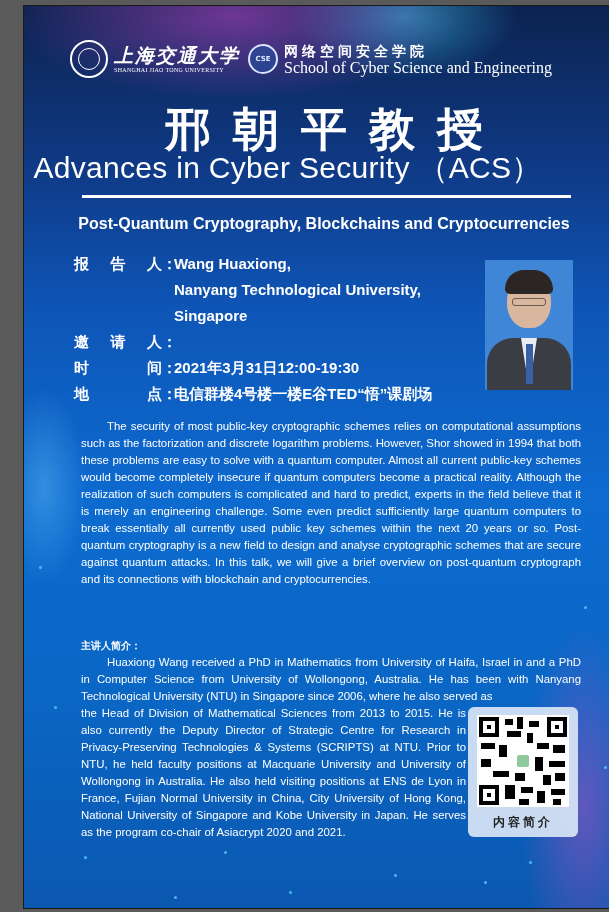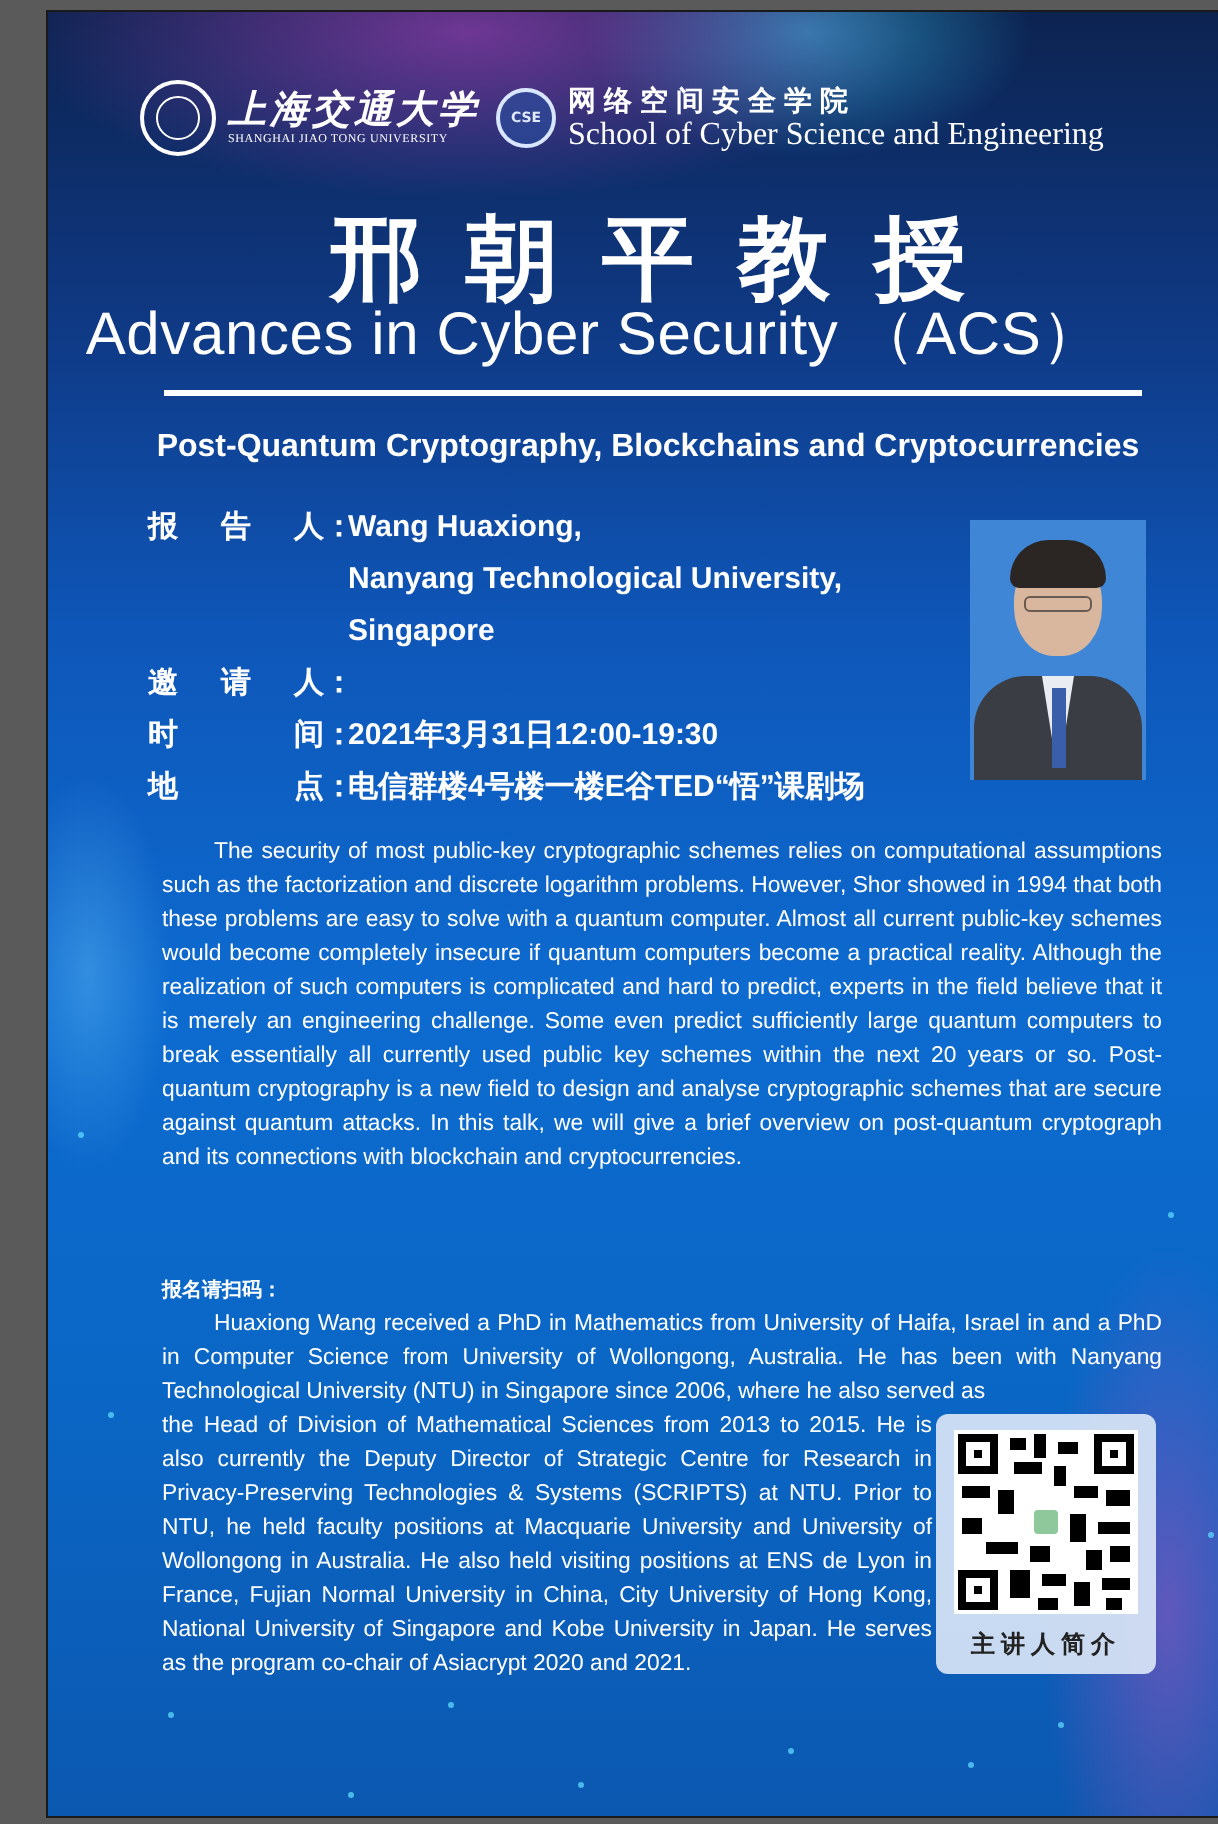--- a/index.html
+++ b/index.html
@@ -35,21 +35,21 @@
   }
   .cse-text { margin-left:6px; display:flex; flex-direction:column; }
   .cse-cn { font-size:14px; font-weight:bold; letter-spacing:4px; line-height:18px;font-family:Liberation Mono, monospace; }
   .cse-en { font-family:"Liberation Serif", serif; font-size:16px; line-height:14px; }
 
   .title-cn {
     position:absolute; left:0; width:600px; top:96px; text-align:center;
     font-size:46px; font-weight:bold; letter-spacing:22px; text-indent:22px; line-height:54px;
   }
   .title-en {
-    position:absolute; left:0; width:527px; top:143px; text-align:right;
+    position:absolute; left:0; width:527px; top:143px; text-align:center;
     font-family:"Liberation Sans", sans-serif; font-size:30px; line-height:38px; letter-spacing:0.3px;
   }
   .title-rule { position:absolute; left:58px; width:489px; top:189px; height:3px; background:#fff; }
   .subtitle {
     position:absolute; left:0; width:600px; top:208px; text-align:center;
     font-family:"Liberation Sans", sans-serif; font-weight:bold; font-size:16px; line-height:20px;
   }
 
   .info { position:absolute; left:50px; top:245px; width:410px; font-family:"Liberation Sans", sans-serif; font-weight:bold; font-size:15px; }
   .info-row { display:flex; line-height:26px; }
@@ -180,21 +180,21 @@
     <div class="head"></div>
     <div class="hair"></div>
     <div class="glasses"></div>
   </div>
 
   <div class="section abstract">
     <div class="section-body">The security of most public-key cryptographic schemes relies on computational assumptions such as the factorization and discrete logarithm problems. However, Shor showed in 1994 that both these problems are easy to solve with a quantum computer. Almost all current public-key schemes would become completely insecure if quantum computers become a practical reality. Although the realization of such computers is complicated and hard to predict, experts in the field believe that it is merely an engineering challenge. Some even predict sufficiently large quantum computers to break essentially all currently used public key schemes within the next 20 years or so. Post-quantum cryptography is a new field to design and analyse cryptographic schemes that are secure against quantum attacks.  In this talk, we will give a brief overview on post-quantum cryptograph and its connections with blockchain and cryptocurrencies.</div>
   </div>
 
   <div class="section bio" style="width:500px">
-    <div class="section-head">报名请扫码：</div>
+    <div class="section-head">主讲人简介：</div>
     <div class="section-body">Huaxiong Wang received a PhD in Mathematics from University of Haifa, Israel in  and a PhD in Computer Science from University of Wollongong, Australia. He has been with Nanyang Technological University (NTU) in Singapore since 2006, where he also served as</div>
     <div class="section-body" style="text-indent:0;width:385px">the Head of Division of Mathematical Sciences from 2013 to 2015. He is also currently the Deputy Director of Strategic Centre for Research in Privacy-Preserving Technologies &amp; Systems (SCRIPTS) at NTU. Prior to NTU, he held faculty positions at Macquarie University and University of Wollongong in Australia. He also held visiting positions at ENS de Lyon in France, Fujian Normal University in China, City University of Hong Kong, National University of Singapore and Kobe University in Japan. He serves as the program co-chair of Asiacrypt 2020 and 2021.</div>
   </div>
 
   <div class="qr-card">
     <div class="qr">
       <div class="qr-finder" style="left:2px;top:2px"></div>
       <div class="qr-finder" style="right:2px;top:2px"></div>
       <div class="qr-finder" style="left:2px;bottom:2px"></div>
       <div class="qr-mod" style="left:28px;top:4px;width:8px;height:6px"></div>
@@ -214,15 +214,15 @@
       <div class="qr-mod" style="left:66px;top:60px;width:8px;height:10px"></div>
       <div class="qr-mod" style="left:78px;top:58px;width:10px;height:8px"></div>
       <div class="qr-mod" style="left:28px;top:70px;width:10px;height:14px"></div>
       <div class="qr-mod" style="left:44px;top:72px;width:12px;height:6px"></div>
       <div class="qr-mod" style="left:60px;top:76px;width:8px;height:12px"></div>
       <div class="qr-mod" style="left:74px;top:74px;width:14px;height:6px"></div>
       <div class="qr-mod" style="left:42px;top:84px;width:10px;height:6px"></div>
       <div class="qr-mod" style="left:76px;top:84px;width:8px;height:6px"></div>
       <div class="qr-center"></div>
     </div>
-    <div class="qr-label">主讲人简介</div>
+    <div class="qr-label">内容简介</div>
   </div>
 </div>
 
 </body></html>

